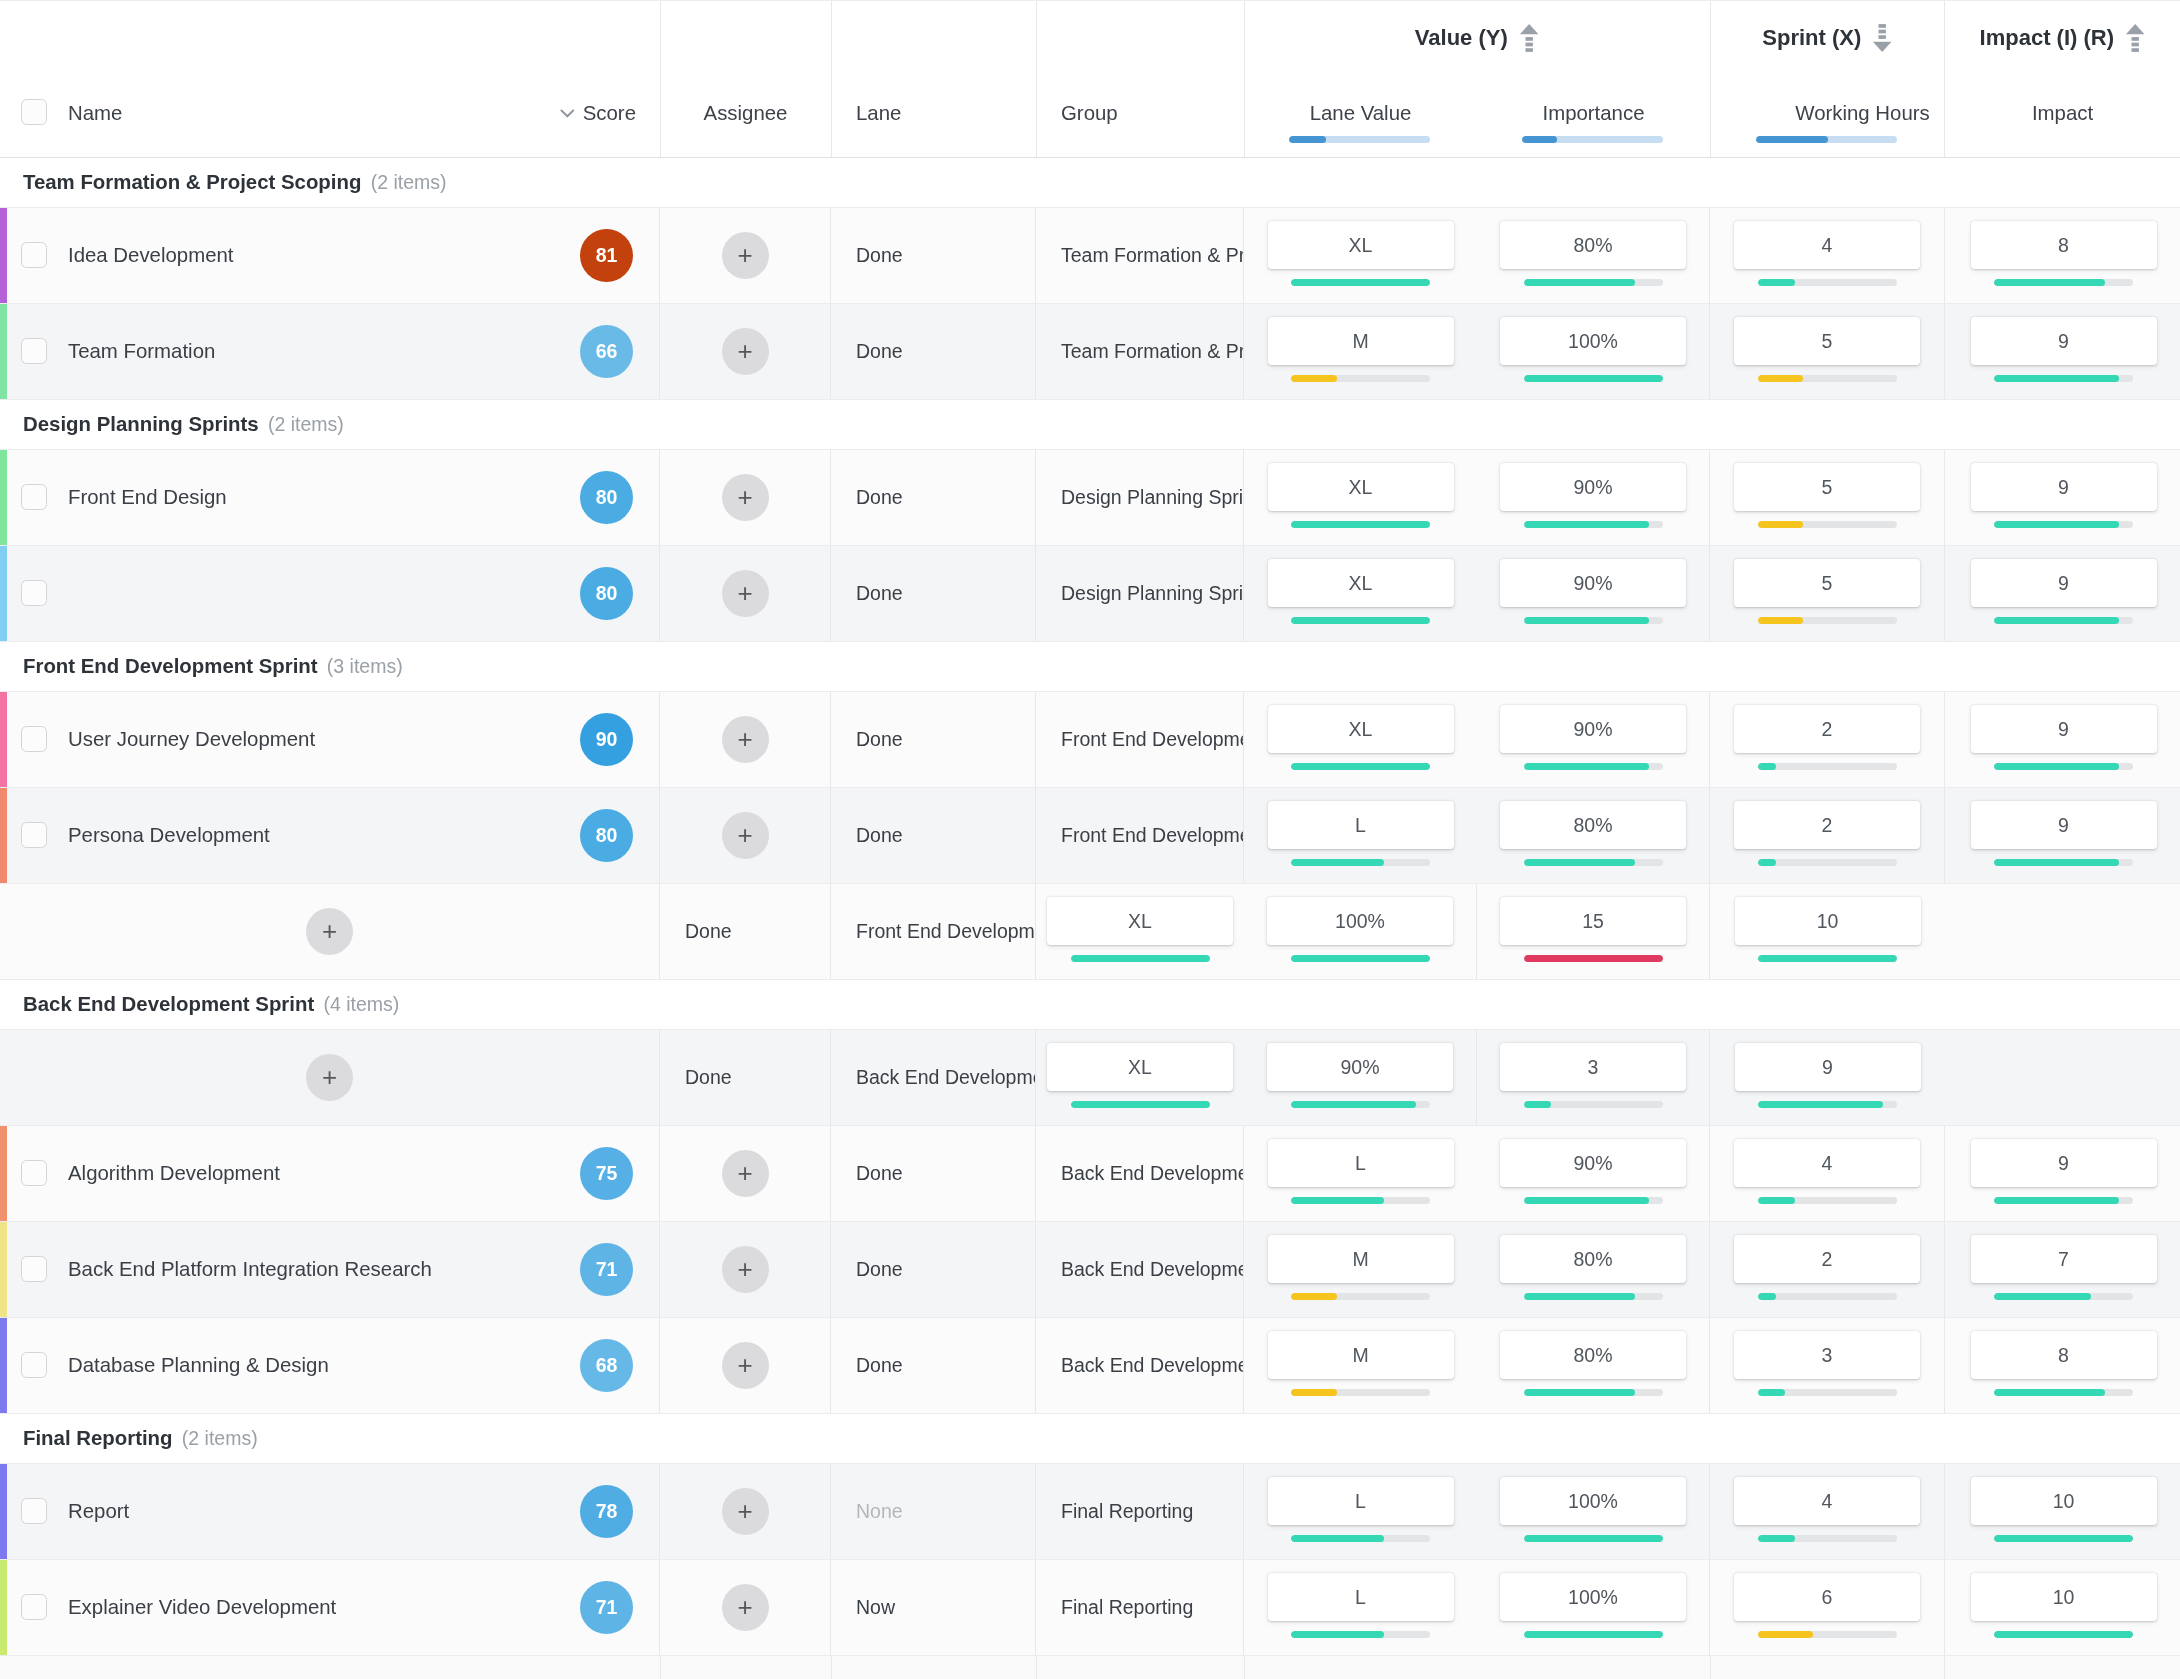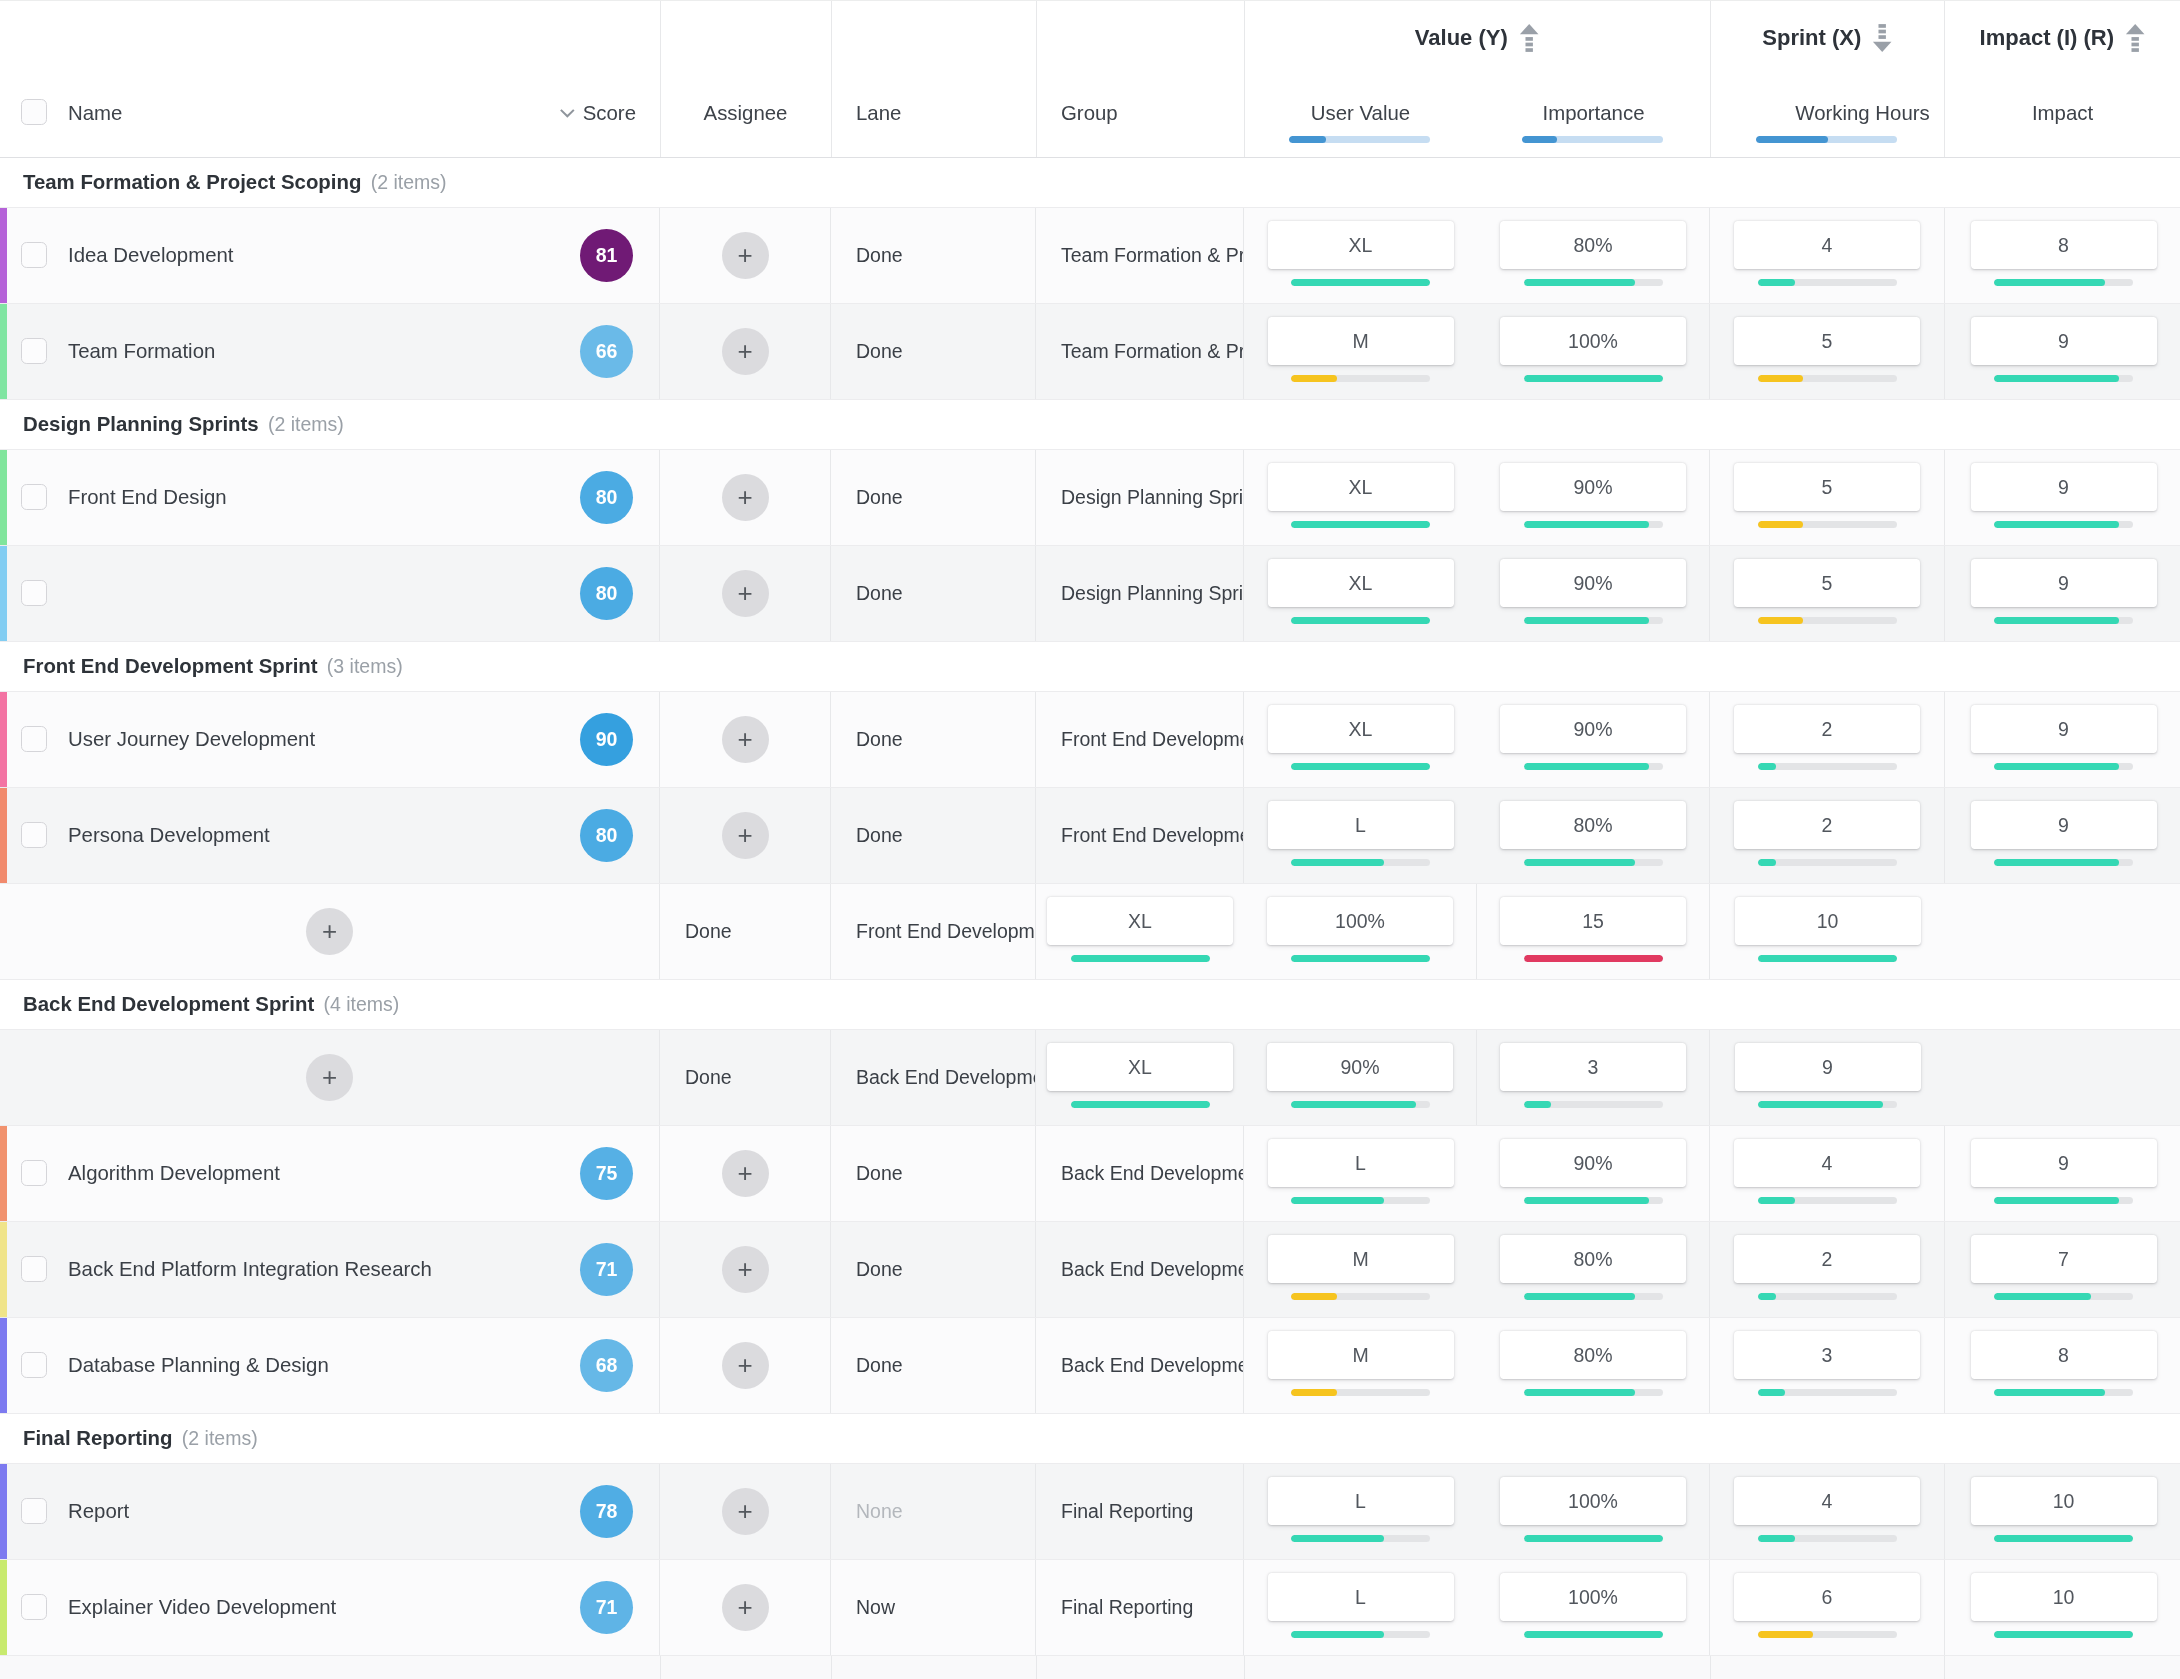--- a/index.html
+++ b/index.html
@@ -122,21 +122,21 @@
       <span class="sorticon">
         <svg viewBox="0 0 22 30">
             <polygon points="11,0 21,11 1,11"></polygon>
           <rect x="7" y="14" width="8" height="4"></rect>
           <rect x="7" y="20" width="8" height="4"></rect>
           <rect x="7" y="26" width="8" height="4"></rect>
           </svg>
       </span>
     </div>
 
-    <div class="hlabel centered" style="left:1244px;width:233px">User Value</div>
+    <div class="hlabel centered" style="left:1244px;width:233px">Lane Value</div>
     <div class="hlabel centered" style="left:1477px;width:233px">Importance</div>
     <div class="hlabel centered" style="left:1745px;width:235px">Working Hours</div>
     <div class="hlabel centered" style="left:1944px;width:237px">Impact</div>
 
     <div class="wbar" style="left:1289px">
         <i style="width: 26%;"></i>
       </div>
     <div class="wbar" style="left:1522px">
         <i style="width: 25%;"></i>
       </div>
@@ -148,21 +148,21 @@
   <div>
       <div class="band">
     <b>Team Formation &amp; Project Scoping</b>
     <span>(2 items)</span>
   </div>
       <div class="row odd">
     <div class="cell br">
       <span class="stripe" style="background: rgb(181, 98, 216);"></span>
       <span class="cb"></span>
       <span class="rname">Idea Development</span>
-      <span class="score" style="background: #701a75;">81</span>
+      <span class="score" style="background: #c2410c;">81</span>
     </div>
     <div class="cell br">
       <span class="plus">+</span>
     </div>
     <div class="cell br">
       <span class="ltext">Done</span>
     </div>
     <div class="cell br">
       <span class="ltext">Team Formation &amp; Project Scoping</span>
     </div>

